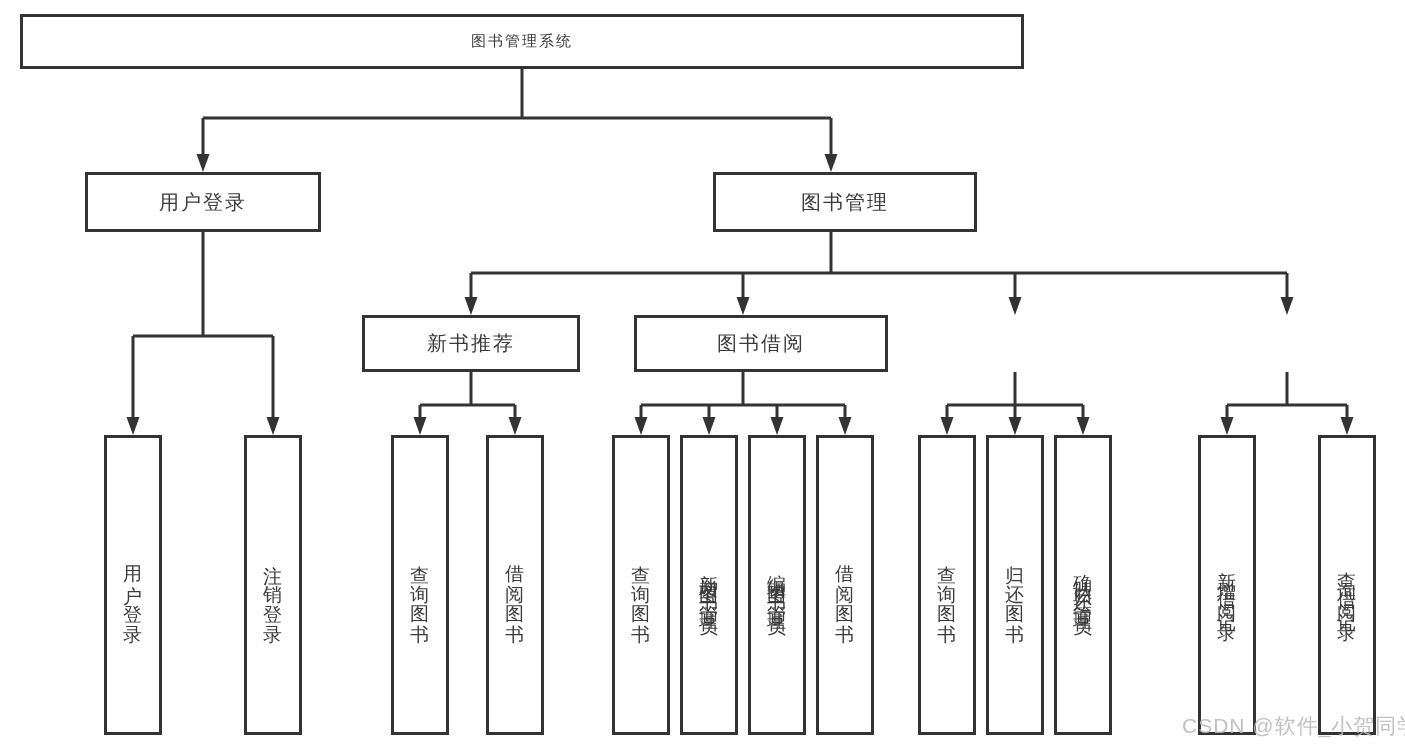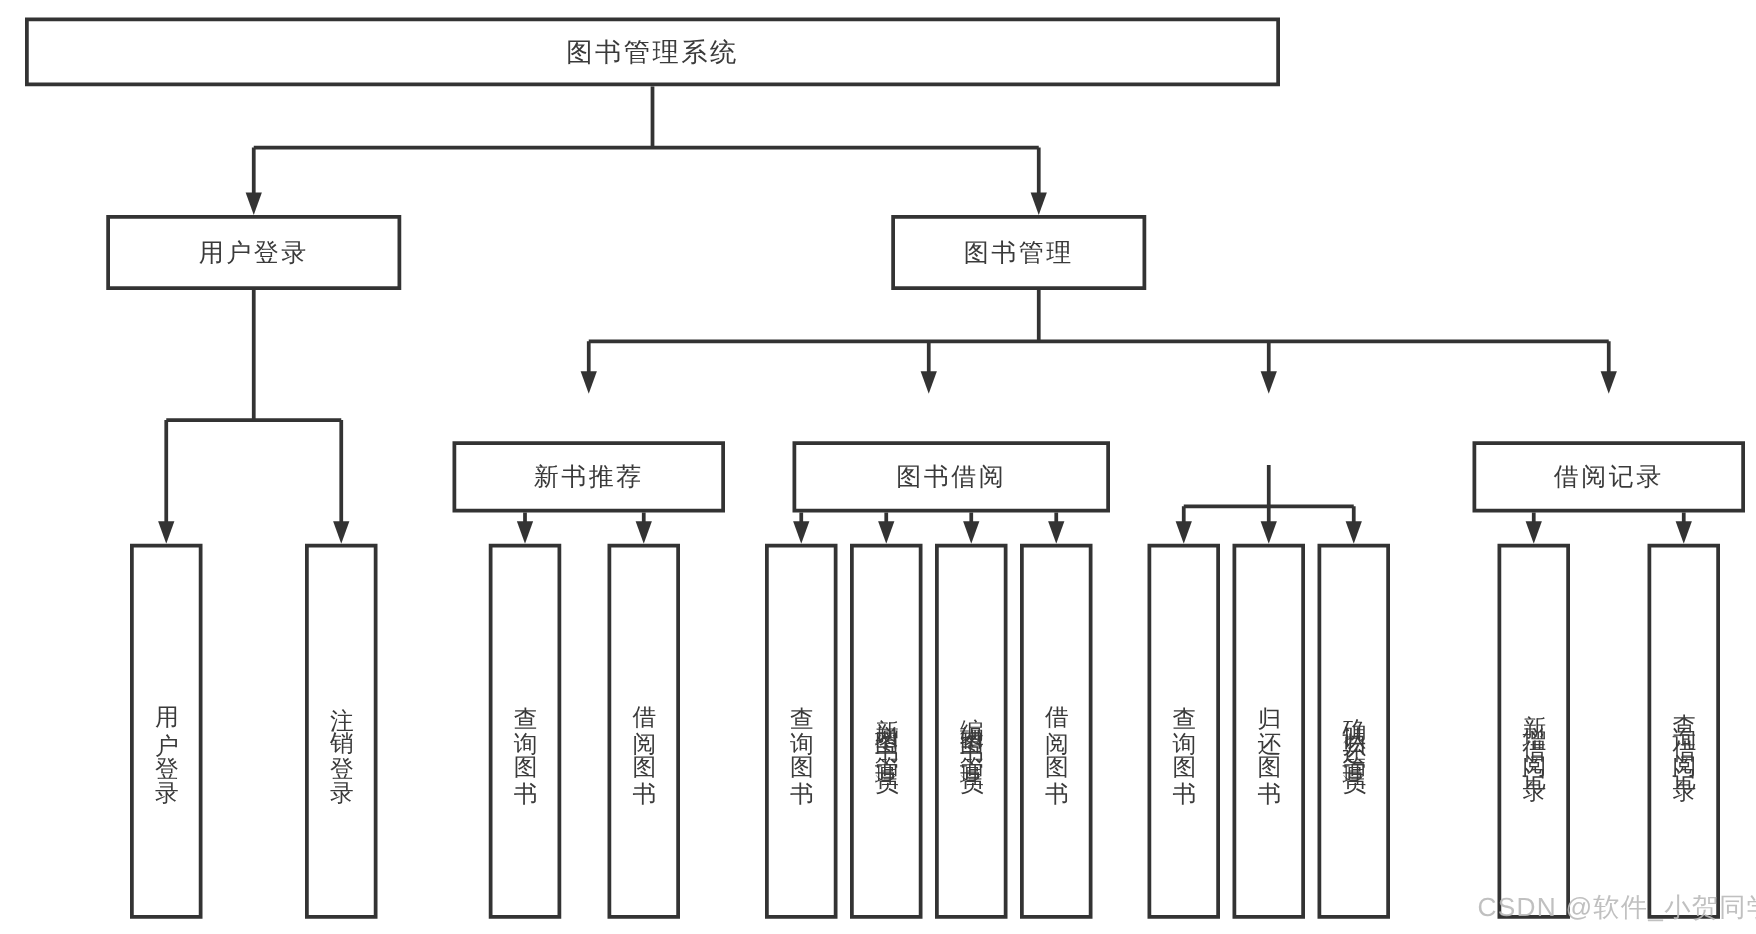--- a/index.html
+++ b/index.html
@@ -22,23 +22,23 @@
   .node {
     position: absolute;
     background: #ffffff;
     border: 3px solid #333333;
     display: flex;
     align-items: center;
     justify-content: center;
     z-index: 2;
     letter-spacing: 2px;
   }
-  .node.root  { font-size: 21px; }
+  .node.root  { font-size: 15px; }
   .node.lvl2  { font-size: 20px; }
-  .node.lvl3  { font-size: 20px; margin-top: 38px; }
+  .node.lvl3  { font-size: 20px; }
   .leaf {
     position: absolute;
     width: 58px;
     height: 300px;
     top: 435px;
     background: #ffffff;
     border: 3px solid #333333;
     display: flex;
     align-items: center;
     justify-content: center;
@@ -113,25 +113,24 @@
       <polygon points="1076.5,417 1089.5,417 1083,435"></polygon>
 
       <polygon points="1220.5,417 1233.5,417 1227,435"></polygon>
       <polygon points="1340.5,417 1353.5,417 1347,435"></polygon>
     </g>
   </svg>
 
   <div class="node root" style="left:20px; top:14px; width:1004px; height:55px;">图书管理系统</div>
 
   <div class="node lvl2" style="left:85px; top:172px; width:236px; height:60px;">用户登录</div>
-  <div class="node lvl2" style="left:713px; top:172px; width:204px; height:60px;">图书管理</div>
+  <div class="node lvl2" style="left:713px; top:172px; width:264px; height:60px;">图书管理</div>
 
   <div class="node lvl3" style="left:362px; top:315px; width:218px; height:57px;">新书推荐</div>
   <div class="node lvl3" style="left:634px; top:315px; width:254px; height:57px;">图书借阅</div>
-  <div class="node lvl3" style="left:1178px; top:315px; width:218px; height:57px;">借阅记录</div>
 
   <div class="leaf sp-wide" style="left:104px;">
     <span class="vtext">用户登录</span>
   </div>
   <div class="leaf sp-wide" style="left:244px;">
     <span class="vtext">注销登录</span>
   </div>
 
   <div class="leaf sp-wide" style="left:391px;">
     <span class="vtext">查询图书</span>

